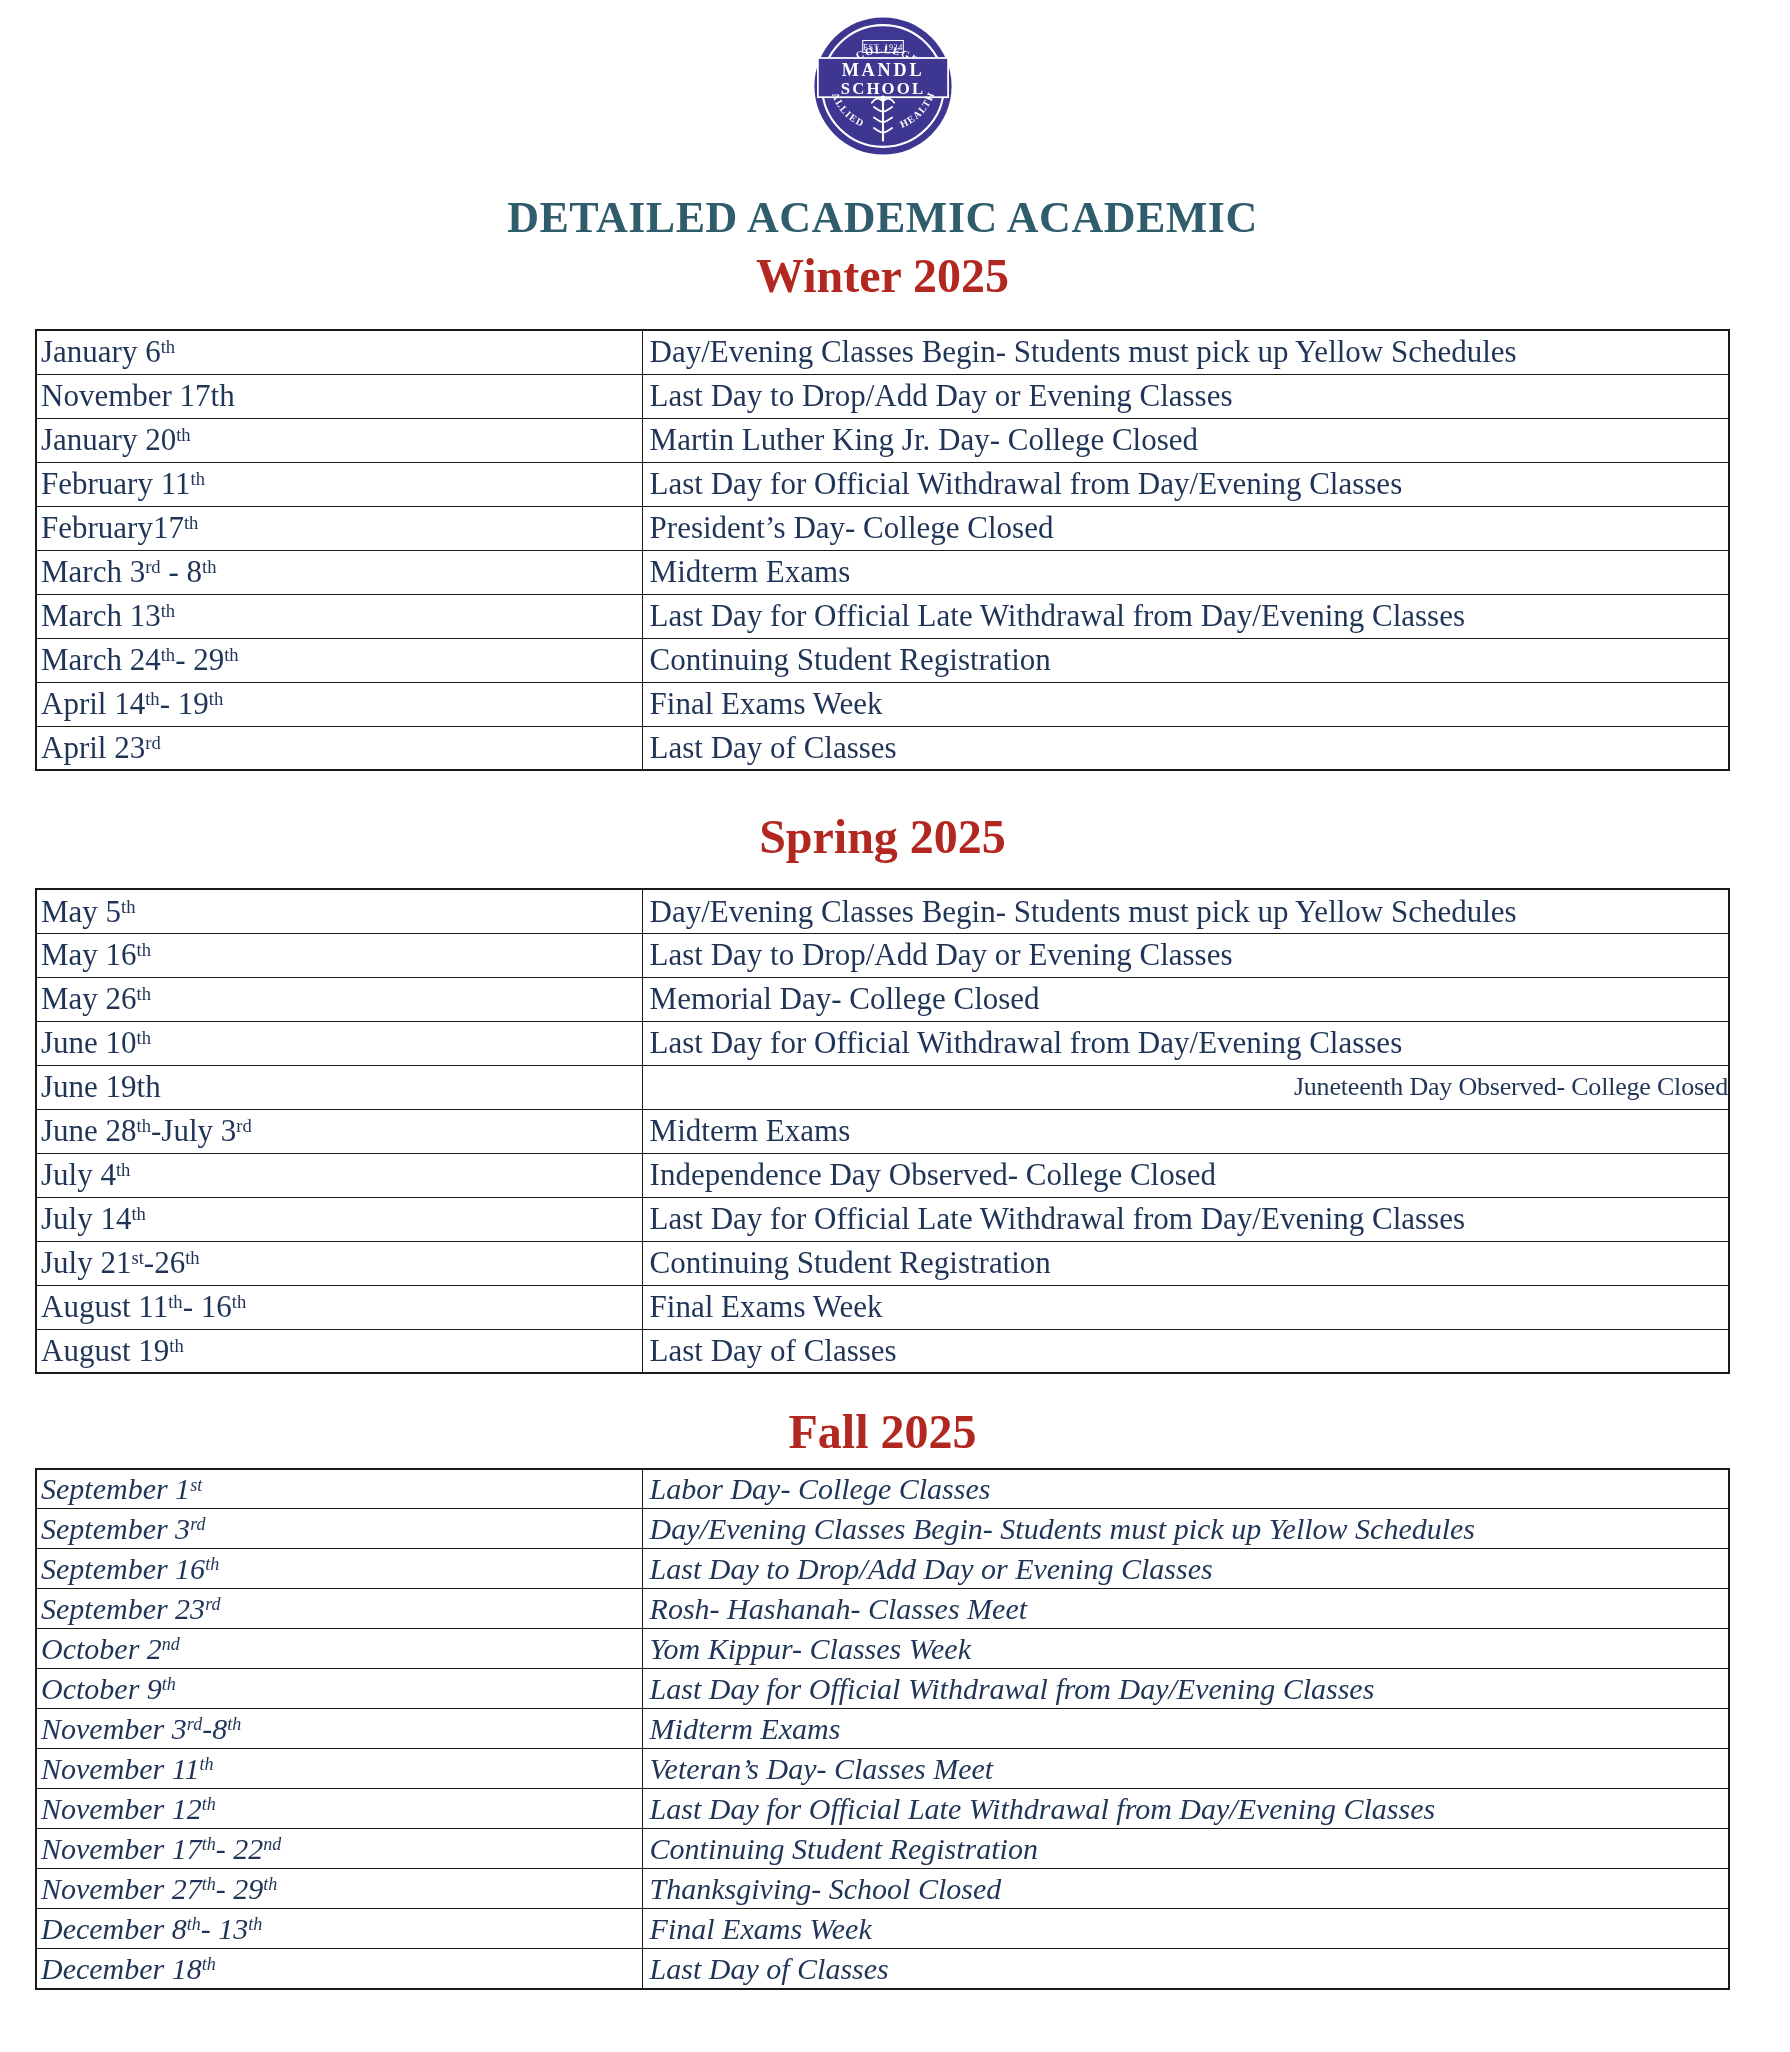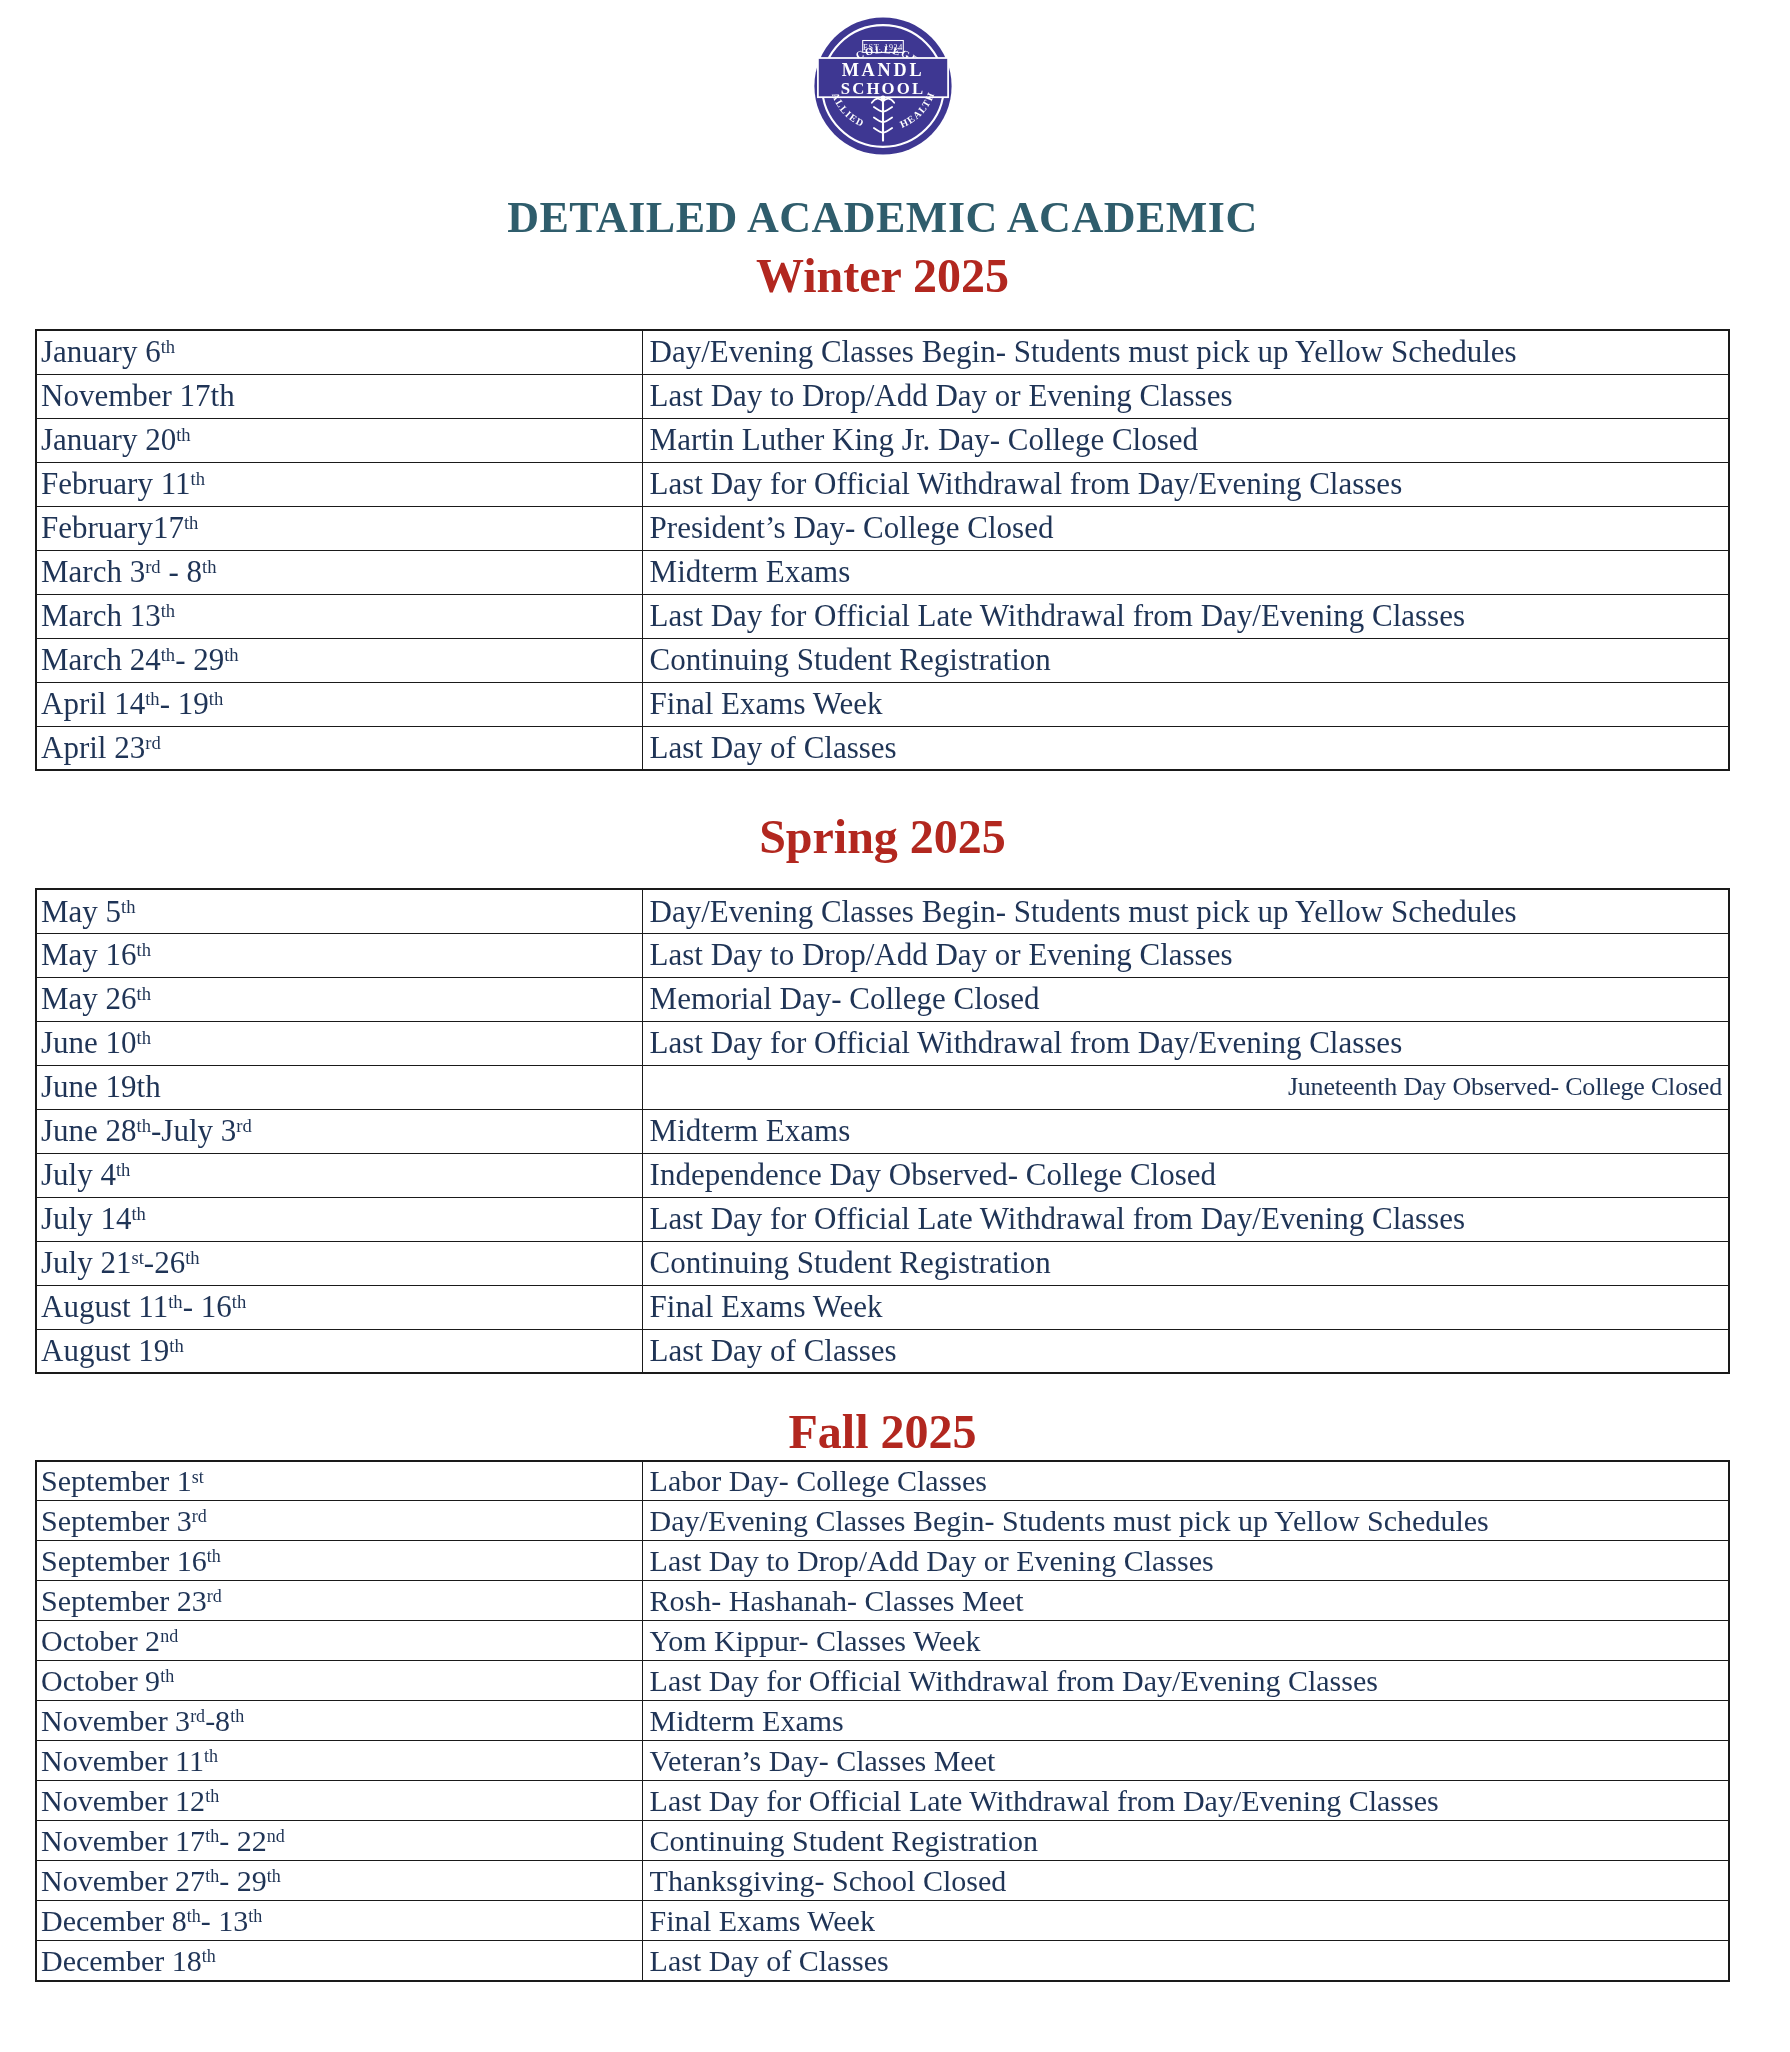--- a/index.html
+++ b/index.html
@@ -29,32 +29,32 @@
   }
   .season-winter .season-heading{margin-top:5px;}
   .season-spring .season-heading{margin-top:38px;}
   .season-fall   .season-heading{margin-top:30px;}
   .cal-table{
     width:100%; border-collapse:collapse; table-layout:fixed;
     border:2.5px solid var(--border-dark);
   }
   .season-winter .cal-table{margin-top:26px;}
   .season-spring .cal-table{margin-top:24px;}
-  .season-fall   .cal-table{margin-top:0;}
+  .season-fall   .cal-table{margin-top:8px;font-style:italic;}
   .col-date{width:35.8%;}
   .col-event{width:64.2%;}
   .cal-table td{
     border:1.8px solid var(--border-dark);
     font-size:31px; line-height:1.1; color:var(--text-navy);
     vertical-align:middle; white-space:nowrap; overflow:hidden;
   }
   .season-winter .cal-table td,.season-spring .cal-table td{height:44px;}
   .season-fall .cal-table td{height:40px; font-size:30px;}
   td.date-cell{padding:0 4px 0 4px;}
-  td.event-cell{padding:0 6px 0 7px;}
+  td.event-cell{padding:0 0 0 7px;}
   td.event-cell.small{font-size:26px; letter-spacing:-0.2px;text-align:right;}
   .cal-table sup{
     font-size:0.60em; line-height:0; vertical-align:baseline;
     position:relative; top:-0.48em;
   }
 </style>
 </head>
 <body>
 
 <div class="page">

